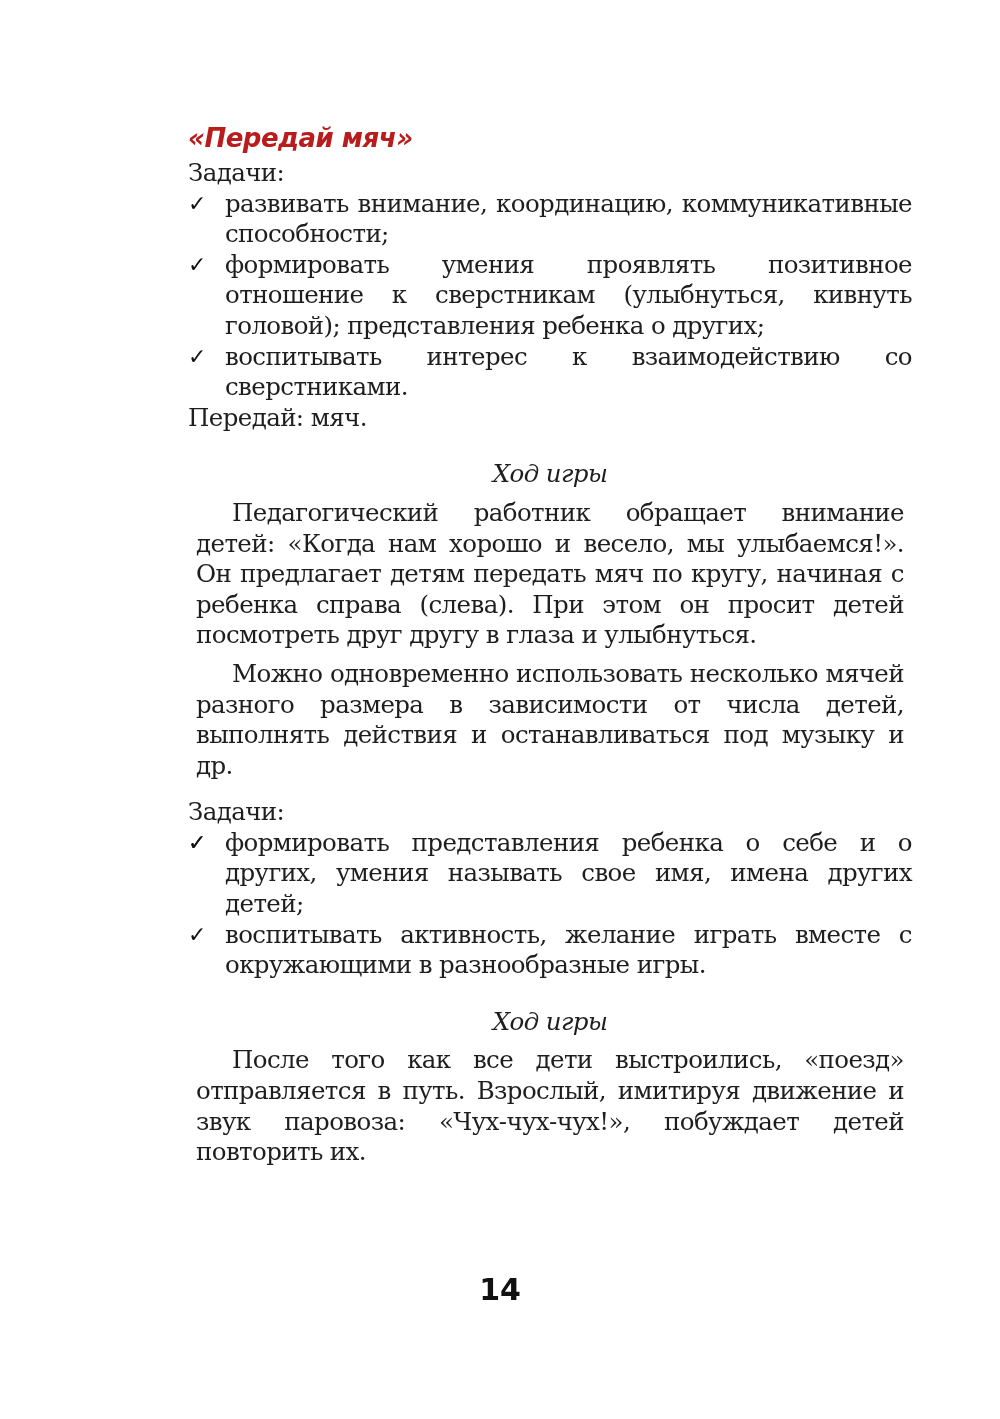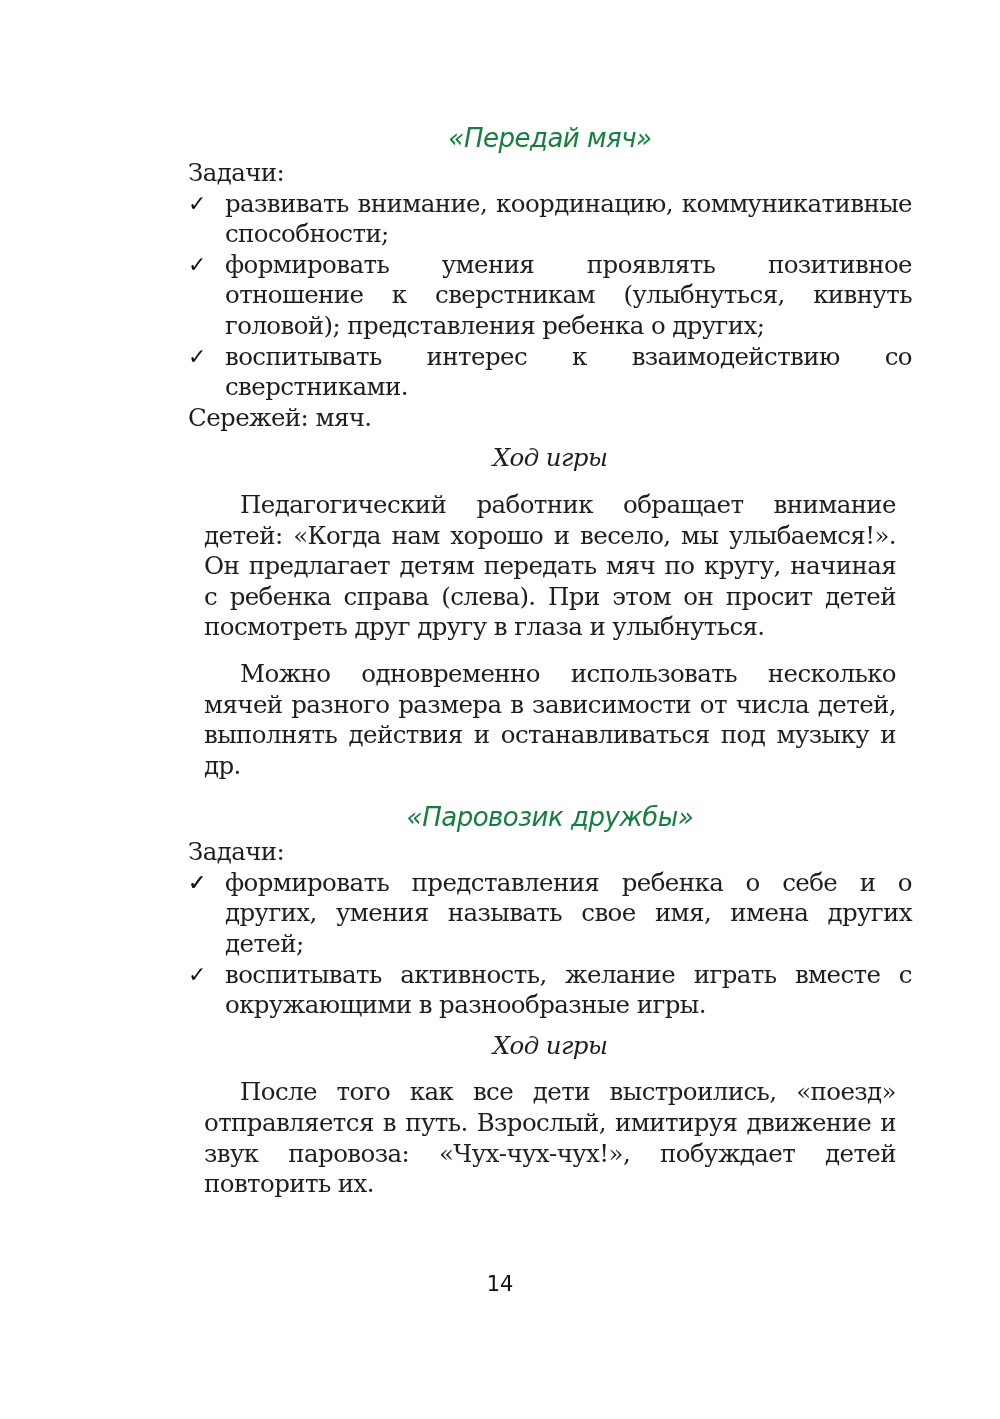--- a/index.html
+++ b/index.html
@@ -5,60 +5,59 @@
     html, body { margin: 0; padding: 0; background: #ffffff; }
     body { width: 1000px; height: 1419px; position: relative; overflow: hidden; }
     .page {
       position: absolute; left: 188px; top: 118px; width: 724px;
       font-family: "DejaVu Serif", "Liberation Serif", serif;
       font-size: 24.5px; line-height: 30.6px; color: #1e1e1e;
       letter-spacing: -0.6px;
     }
     .title {
       font-family: "DejaVu Sans", "Liberation Sans", sans-serif;
-      font-weight: normal; font-style: italic; font-size: 26px;
-      text-align: center; letter-spacing: -0.5px;
-      height: 40px; line-height: 40px; color: #15803d;
+      font-weight: bold; font-style: italic; font-size: 26px;
+      letter-spacing: -0.5px;
+      height: 40px; line-height: 40px; color: #b91c1c;
     }
     .label { }
-    .centerhead { font-style: italic; text-align: center; margin-top: 10px; }
+    .centerhead { font-style: italic; text-align: center; margin-top: 26px; }
     ul.tasks { list-style: none; margin: 0; padding: 0; }
     ul.tasks li { position: relative; padding-left: 37px; text-align: justify; }
     .check {
       position: absolute; left: 0; top: 0; font-family: "DejaVu Sans", sans-serif;
       font-size: 22px; font-weight: bold; color: #111;
     }
-    p { margin: 16px; text-align: justify; text-indent: 36px; }
+    p { margin: 8px; text-align: justify; text-indent: 36px; }
     .section2 { margin-top: 16px; }
     .pagenum {
       position: absolute; left: 0; width: 1000px; top: 1272px; text-align: center;
-      font-family: "DejaVu Sans", "Liberation Sans", sans-serif; font-weight: normal;
-      font-size: 21px; color: #111;
+      font-family: "DejaVu Sans", "Liberation Sans", sans-serif; font-weight: bold;
+      font-size: 30px; color: #111;
     }
   </style>
 </head>
 <body>
 
 <div class="page">
   <section>
     <div class="title">«Передай мяч»</div>
     <div class="label">Задачи:</div>
     <ul class="tasks">
       <li><span class="check">✓</span><span>развивать внимание, координацию, коммуникативные способности;</span></li>
       <li><span class="check">✓</span><span>формировать умения проявлять позитивное отношение к сверстникам (улыбнуться, кивнуть головой); представления ребенка о других;</span></li>
       <li><span class="check">✓</span><span>воспитывать интерес к взаимодействию со сверстниками.</span></li>
     </ul>
-    <div><span class="label">Сережей:</span><span> мяч.</span></div>
+    <div><span class="label">Передай:</span><span> мяч.</span></div>
     <div class="centerhead">Ход игры</div>
     <p>Педагогический работник обращает внимание детей: «Когда нам хорошо и весело, мы улыбаемся!». Он предлагает детям передать мяч по кругу, начиная с ребенка справа (слева). При этом он просит детей посмотреть друг другу в глаза и улыбнуться.</p>
     <p>Можно одновременно использовать несколько мячей разного размера в зависимости от числа детей, выполнять действия и останавливаться под музыку и др.</p>
   </section>
 
   <section class="section2">
-    <div class="title">«Паровозик дружбы»</div>
     <div class="label">Задачи:</div>
     <ul class="tasks">
       <li><span class="check">✓</span></li>
       <li><span class="check">✓</span><span>формировать представления ребенка о себе и о других, умения называть свое имя, имена других детей;</span></li>
       <li><span class="check">✓</span><span>воспитывать активность, желание играть вместе с окружающими в разнообразные игры.</span></li>
     </ul>
     <div class="centerhead">Ход игры</div>
     <p>После того как все дети выстроились, «поезд» отправляется в путь. Взрослый, имитируя движение и звук паровоза: «Чух-чух-чух!», побуждает детей повторить их.</p>
 
   </section>

